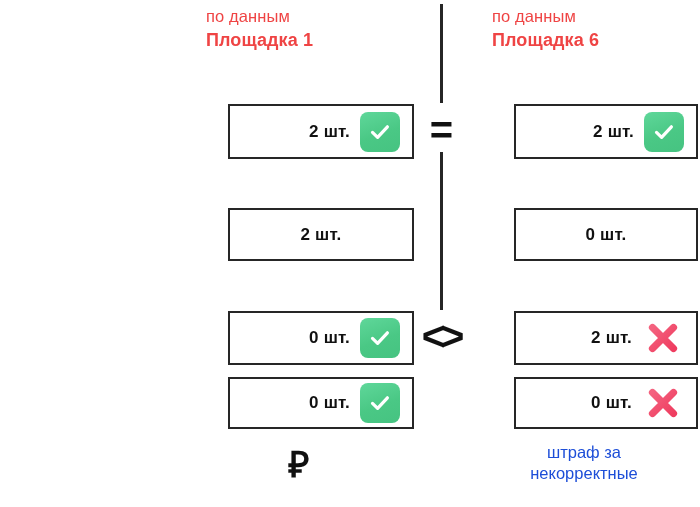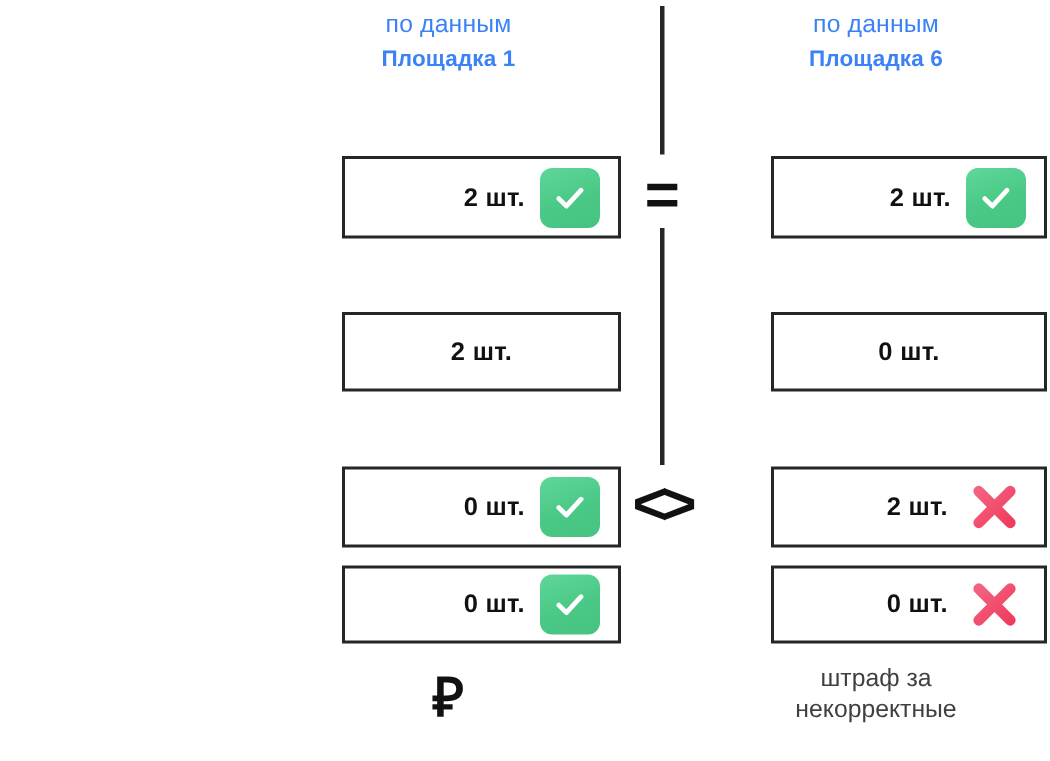--- a/index.html
+++ b/index.html
@@ -15,31 +15,30 @@
   #stage {
     position: relative;
     width: 700px;
     height: 507px;
     background: #ffffff;
   }
 
   
   .col-header {
     position: absolute;
-    text-align: center;
-    color: #3b82f6;
+    color: #ef4444;
   }
   .col-header .hdr-sub {
     font-size: 16.5px;
     line-height: 21px;
     font-weight: 400;
     letter-spacing: 0.1px;
   }
   .col-header .hdr-main {
-    font-size: 15px;
+    font-size: 18px;
     line-height: 24px;
     font-weight: 700;
     letter-spacing: 0.1px;
     margin-top: 1px;
   }
 
   #header-left  { left: 206px; top: 6px;  width: 186px; }
   #header-right { left: 492px; top: 6px;  width: 184px; }
 
   
@@ -155,21 +154,21 @@
     font-weight: 700;
     color: #111111;
     line-height: 44px;
   }
   #penalty-note {
     position: absolute;
     left: 492px; top: 442px; width: 184px;
     text-align: center;
     font-size: 16.5px;
     line-height: 21px;
-    color: #404040;
+    color: #1d4ed8;
     font-weight: 400;
   }
   #penalty-note div { display: block; }
 </style>
 </head>
 <body>
 
 <div id="stage">
 
   <div class="col-header" id="header-left">

